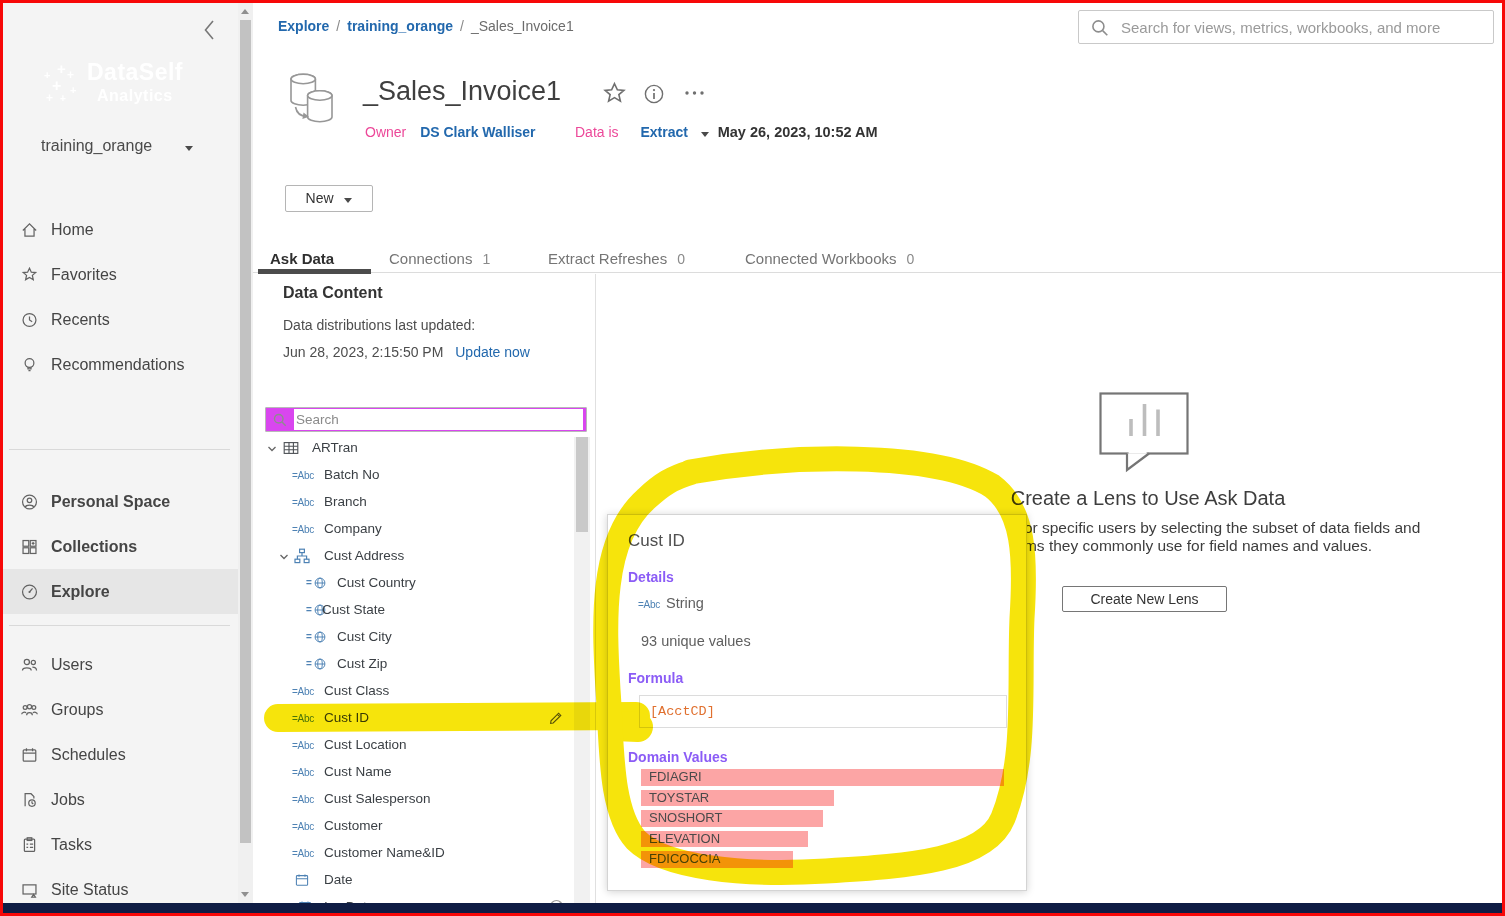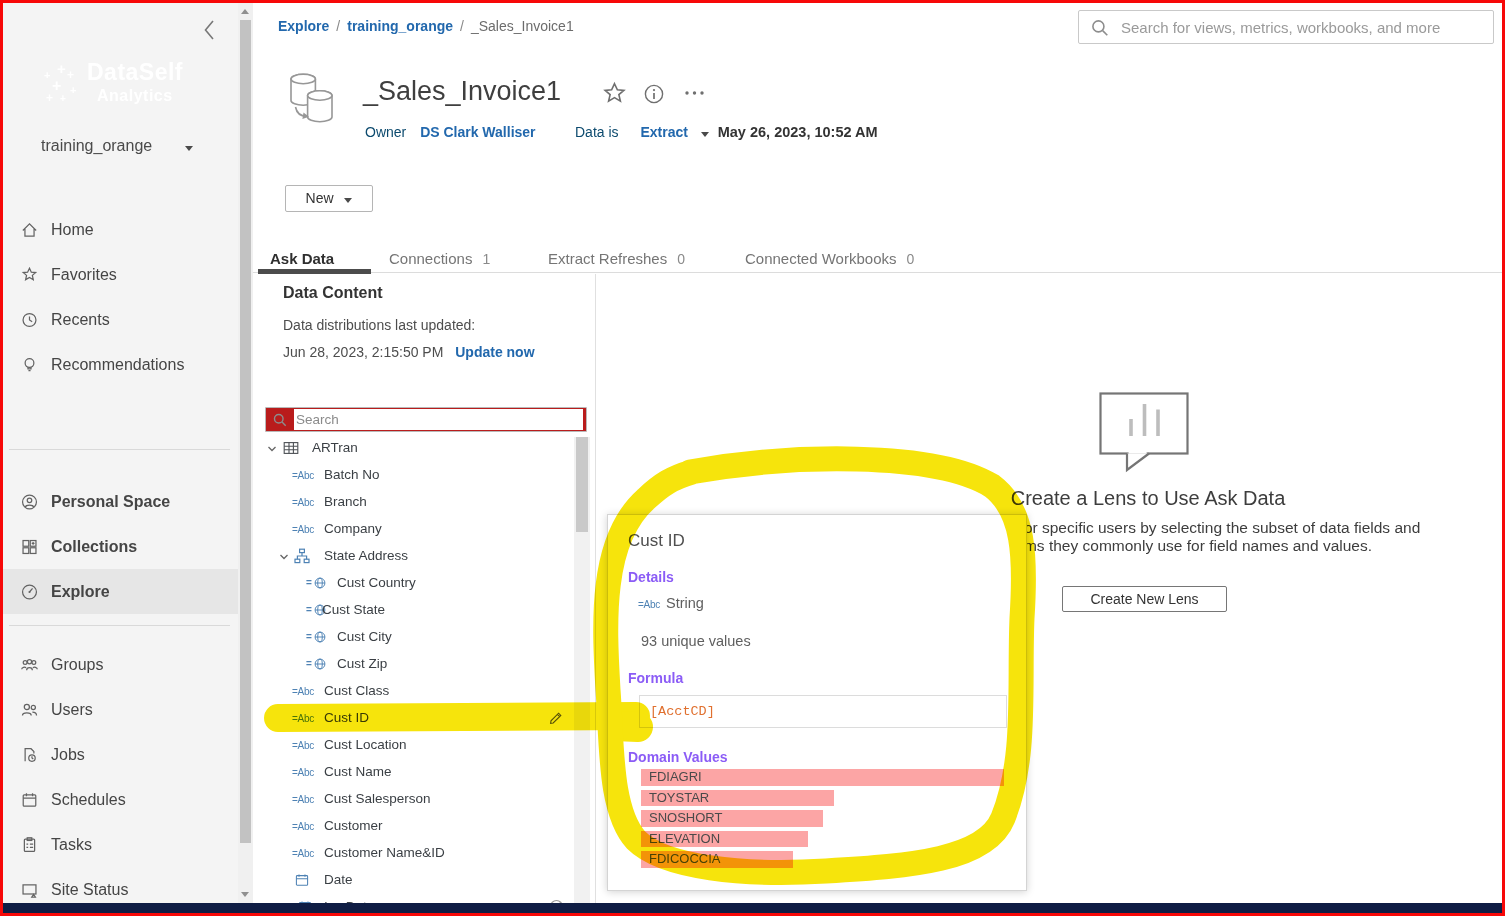--- a/index.html
+++ b/index.html
@@ -35,34 +35,34 @@
   .crumbs .lnk{color:#2268ad;font-weight:bold;cursor:pointer;}
   .crumbs .sep{color:#8a8a8a;margin:0 7px;}
   .crumbs .cur{color:#6c6c6c;}
   .top-search{position:absolute;left:1078px;top:10px;width:416px;height:34px;border:1px solid #c9c9c9;border-radius:2px;box-sizing:border-box;background:#fff;}
   .top-search input{position:absolute;left:40px;top:2px;right:6px;bottom:2px;border:0;outline:0;font-size:15px;color:#444;font-family:"Liberation Sans",sans-serif;width:365px;}
   .top-search input::placeholder{color:#9a9a9a;}
   .top-search .mag{position:absolute;left:12px;top:8px;}
   .ds-title{position:absolute;left:363px;top:76px;font-size:27px;color:#3f3f3f;}
   .meta-row{position:absolute;top:124px;font-size:14px;}
   .blue-lnk{color:#2268ad;font-weight:bold;cursor:pointer;}
-  .gray-lbl{color:#0c4a6e;}
+  .gray-lbl{color:#ec4899;}
   .new-btn{position:absolute;left:285px;top:185px;width:88px;height:27px;border:1px solid #b5b5b5;border-radius:2px;box-sizing:border-box;background:#fff;font-size:14px;color:#333;cursor:pointer;text-align:center;line-height:25px;}
   
   .tabbar{position:absolute;left:253px;right:0;top:246px;height:27px;}
   .tabbar .tab{position:absolute;top:4px;font-size:15px;color:#757575;cursor:pointer;white-space:nowrap;}
   .tabbar .tab.active{color:#2f2f2f;font-weight:bold;}
   .tabbar .cnt{margin-left:10px;color:#8a8a8a;font-size:14px;}
   .tab-underline{position:absolute;left:258px;top:269px;width:113px;height:5px;background:#4c4c4c;}
   .tab-border{position:absolute;left:253px;right:0;top:272px;height:1px;background:#dcdcdc;}
   
   .dc-title{position:absolute;left:283px;top:284px;font-size:16px;font-weight:bold;color:#333;}
   .dc-upd{position:absolute;left:283px;top:317px;font-size:14px;color:#4d4d4d;}
   .dc-time{position:absolute;left:283px;top:344px;font-size:14px;color:#4d4d4d;}
-  .dc-search{position:absolute;left:265px;top:407px;width:322px;height:25px;border:1px solid #b9b9b9;border-radius:1px;box-sizing:border-box;background:#b91c1c;}
+  .dc-search{position:absolute;left:265px;top:407px;width:322px;height:25px;border:1px solid #b9b9b9;border-radius:1px;box-sizing:border-box;background:#d946ef;}
   .dc-search input{position:absolute;left:28px;top:1px;width:285px;bottom:1px;border:0;outline:0;font-size:13.5px;color:#444;font-family:"Liberation Sans",sans-serif;}
   .dc-search input::placeholder{color:#8b8b8b;}
   .dc-search .mag{position:absolute;left:7px;top:5px;}
   .field-row{position:absolute;left:258px;width:316px;height:27px;cursor:pointer;}
   .field-row .flabel{position:absolute;top:6px;font-size:13.5px;color:#3a3f44;white-space:nowrap;}
   .fi-abc{position:absolute;top:9px;font-size:10px;font-weight:normal;color:#4e82b4;letter-spacing:-0.3px;}
   .fi-eq{position:absolute;top:8px;font-size:10px;font-weight:bold;color:#4e82b4;}
   .fsvg{position:absolute;}
   .list-scroll{position:absolute;left:574px;top:437px;width:16px;height:466px;background:#f1f1f1;z-index:2;}
   .list-thumb{position:absolute;left:2px;top:0;width:12px;height:95px;background:#c9c9c9;}
@@ -181,57 +181,57 @@
             </svg>
           </span>
           <span class="nlabel">Explore</span>
         </div>
       </div>
     <div class="side-div" style="top:622px;"></div>
     <div class="nav-group" id="nav-admin" style="top:639px;">
         <div class="nav-item">
           <span class="nicon">
             <svg width="19" height="19" viewBox="0 0 20 20" fill="none" stroke="#636363" stroke-width="1.3">
+              <circle cx="7.2" cy="6.8" r="2.7"></circle>
+              <path d="M2.6 15.8c0-3.8 9.2-3.8 9.2 0"></path>
+              <circle cx="14" cy="7.4" r="2.2"></circle>
+              <path d="M13 12.2c2.6 0 4.4 1.4 4.4 3.6"></path>
+            </svg>
+          </span>
+          <span class="nlabel">Users</span>
+        </div>
+        <div class="nav-item">
+          <span class="nicon">
+            <svg width="19" height="19" viewBox="0 0 20 20" fill="none" stroke="#636363" stroke-width="1.3">
               <circle cx="5.4" cy="7.4" r="2"></circle>
               <circle cx="10" cy="6.6" r="2.2"></circle>
               <circle cx="14.6" cy="7.4" r="2"></circle>
               <path d="M1.8 14.6c0-2.4 3.4-2.7 4.6-1.6M7 15.4c0-3.4 6-3.4 6 0M18.2 14.6c0-2.4-3.4-2.7-4.6-1.6"></path>
             </svg>
           </span>
           <span class="nlabel">Groups</span>
         </div>
         <div class="nav-item">
           <span class="nicon">
             <svg width="19" height="19" viewBox="0 0 20 20" fill="none" stroke="#636363" stroke-width="1.3">
-              <circle cx="7.2" cy="6.8" r="2.7"></circle>
-              <path d="M2.6 15.8c0-3.8 9.2-3.8 9.2 0"></path>
-              <circle cx="14" cy="7.4" r="2.2"></circle>
-              <path d="M13 12.2c2.6 0 4.4 1.4 4.4 3.6"></path>
-            </svg>
-          </span>
-          <span class="nlabel">Users</span>
+              <rect x="3.4" y="4.6" width="13.2" height="11.8" rx="1"></rect>
+              <path d="M3.4 8h13.2M6.8 3v3M13.2 3v3"></path>
+            </svg>
+          </span>
+          <span class="nlabel">Schedules</span>
         </div>
         <div class="nav-item">
           <span class="nicon">
             <svg width="19" height="19" viewBox="0 0 20 20" fill="none" stroke="#636363" stroke-width="1.3">
               <path d="M5.4 16.6V3.4h6.2l3 3v2"></path>
               <circle cx="12.6" cy="13.2" r="3.4"></circle>
               <path d="M12.6 11.4v1.8l1.4 1"></path>
             </svg>
           </span>
           <span class="nlabel">Jobs</span>
-        </div>
-        <div class="nav-item">
-          <span class="nicon">
-            <svg width="19" height="19" viewBox="0 0 20 20" fill="none" stroke="#636363" stroke-width="1.3">
-              <rect x="3.4" y="4.6" width="13.2" height="11.8" rx="1"></rect>
-              <path d="M3.4 8h13.2M6.8 3v3M13.2 3v3"></path>
-            </svg>
-          </span>
-          <span class="nlabel">Schedules</span>
         </div>
         <div class="nav-item">
           <span class="nicon">
             <svg width="19" height="19" viewBox="0 0 20 20" fill="none" stroke="#636363" stroke-width="1.3">
               <rect x="4.6" y="3.8" width="10.8" height="13" rx="1"></rect>
               <rect x="7.6" y="2.4" width="4.8" height="2.8"></rect>
               <path d="M6.8 9h1.8M10.4 9h3.4M6.8 12.6h1.8M10.4 12.6h3.4"></path>
             </svg>
           </span>
           <span class="nlabel">Tasks</span>
@@ -322,21 +322,21 @@
       <span class="tab" style="left: 295px;"><span>Extract Refreshes</span><span class="cnt">0</span></span>
       <span class="tab" style="left: 492px;"><span>Connected Workbooks</span><span class="cnt">0</span></span>
     </div>
   <div class="tab-border"></div>
   <div class="tab-underline"></div>
 
   <div class="dc-title">Data Content</div>
   <div class="dc-upd">Data distributions last updated:</div>
   <div class="dc-time">
     <span>Jun 28, 2023, 2:15:50 PM</span>
-    <span class="blue-lnk" style="font-weight:bold;margin-left:8px;">Update now</span>
+    <span class="blue-lnk" style="font-weight:normal;margin-left:8px;">Update now</span>
   </div>
 
   <div class="dc-search">
     <span class="mag">
       <svg width="14" height="14" viewBox="0 0 17 17">
           <circle cx="7" cy="7" r="5.2" fill="none" stroke="#8d8d8d" stroke-width="1.7"></circle>
           <path d="M11 11 15.4 15.4" stroke="#8d8d8d" stroke-width="1.7"></path>
         </svg>
     </span>
     <input placeholder="Search" style="">
@@ -376,21 +376,21 @@
           </svg>
         </span>
         <span class="fsvg" style="left:36px;top:6px;">
           <svg width="16" height="16" viewBox="0 0 16 16" fill="none" stroke="#4e82b4" stroke-width="1.2">
             <rect x="5.6" y="1.2" width="4.8" height="3.4"></rect>
             <rect x="1" y="11.2" width="4.8" height="3.4"></rect>
             <rect x="10.2" y="11.2" width="4.8" height="3.4"></rect>
             <path d="M8 4.6v3.4M3.4 11.2V8h9.2v3.2"></path>
           </svg>
         </span>
-        <span class="flabel" style="left:66px;">State Address</span>
+        <span class="flabel" style="left:66px;">Cust Address</span>
       </div>
       <div class="field-row" style="top: 569px;">
         <span class="fi-eq" style="left:48px;">=</span>
         <span class="fsvg" style="left:55px;top:7px;">
           <svg width="14" height="14" viewBox="0 0 16 16" fill="none" stroke="#4e82b4" stroke-width="1.1">
             <circle cx="8" cy="8" r="5.6"></circle>
             <ellipse cx="8" cy="8" rx="2.6" ry="5.6"></ellipse>
             <path d="M2.4 8h11.2"></path>
           </svg>
         </span>

